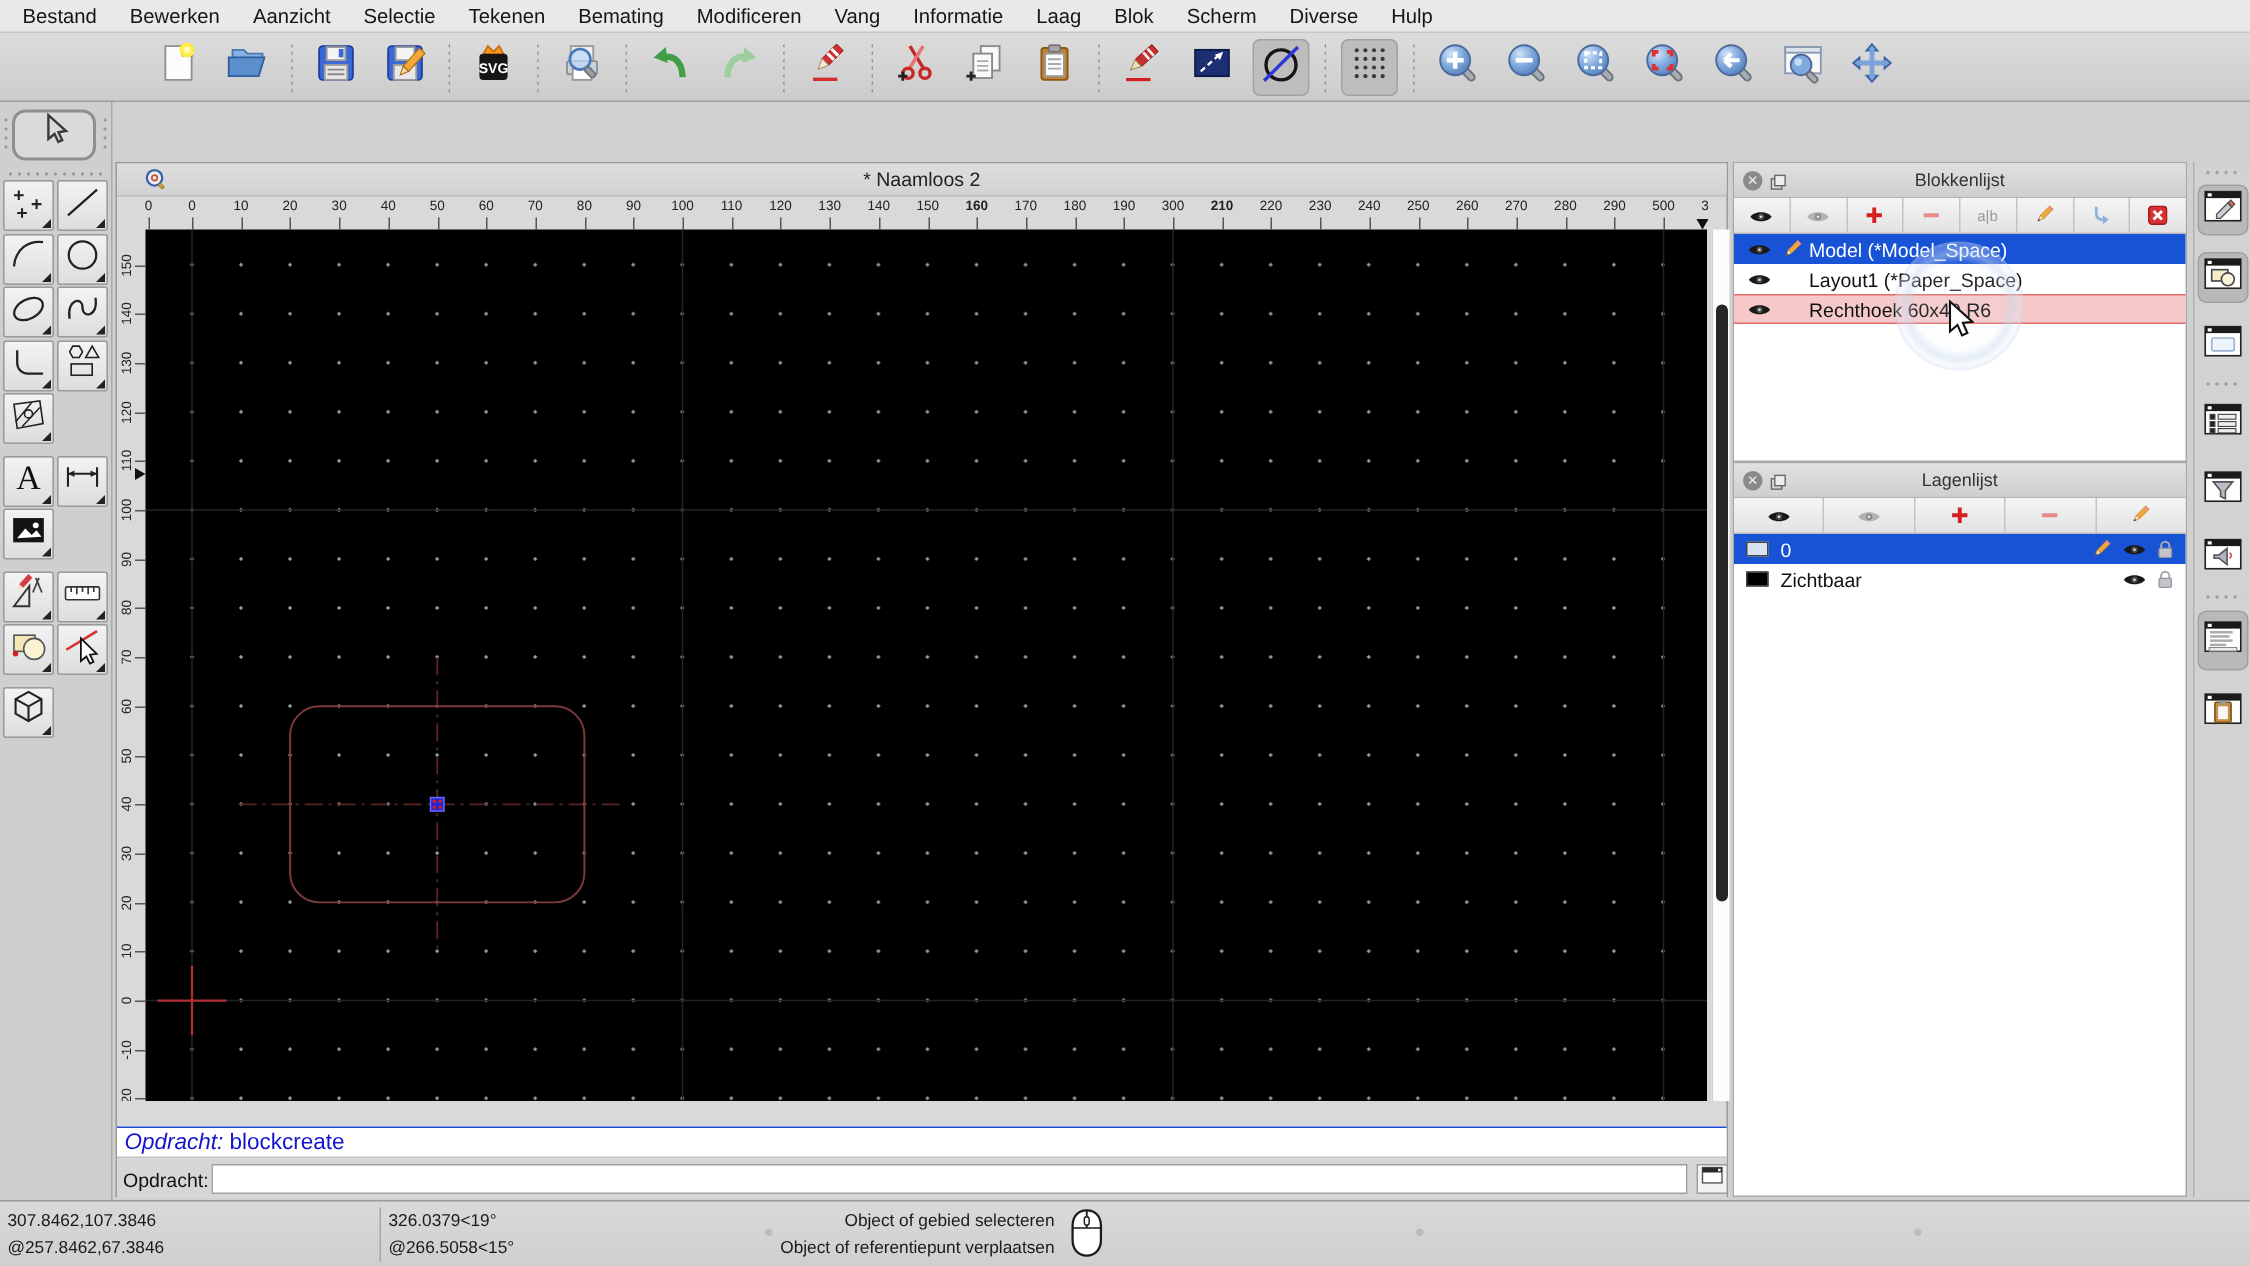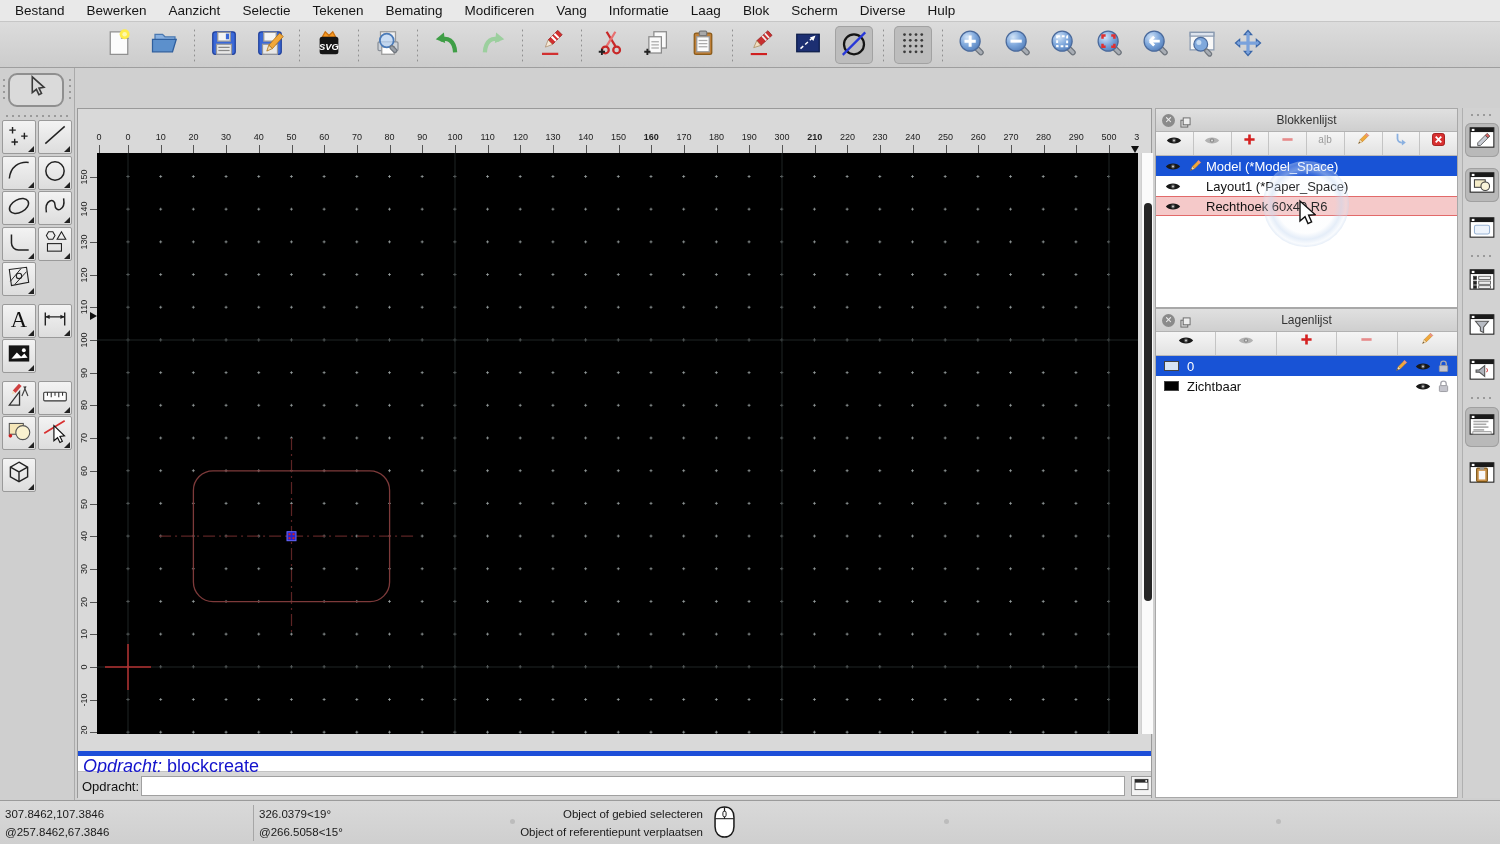--- a/index.html
+++ b/index.html
@@ -7,21 +7,21 @@
   #root{position:relative;width:1500px;height:844px;background:#d0d0d0;overflow:hidden;
         font-family:"Liberation Sans",sans-serif;color:#111;-webkit-font-smoothing:antialiased;}
   
   #menubar{position:absolute;left:0;top:0;width:1500px;height:22px;background:#e9e9e9;
            border-bottom:1px solid #c6c6c6;display:flex;align-items:center;padding-left:4px;}
   .menu-item{padding:0 11px;font-size:13.5px;color:#151515;line-height:22px;}
   
   #toolbar{position:absolute;left:0;top:22px;width:1500px;height:46px;
            background:linear-gradient(#dcdcdc,#cccccc);border-bottom:1px solid #9e9e9e;
            display:flex;align-items:center;padding-left:96px;}
-  .tb-btn{width:38px;height:38px;display:flex;align-items:center;justify-content:center;border-radius:5px;margin:0 4px;font-style:italic;}
+  .tb-btn{width:38px;height:38px;display:flex;align-items:center;justify-content:center;border-radius:5px;margin:0 4px;}
   .tb-btn.pressed{background:#bdbdbd;box-shadow:inset 0 0 0 1px #a2a2a2;}
   .tb-sep{width:1px;height:34px;margin:0 6px;background-image:radial-gradient(circle,#8f8f8f 1px,transparent 1.2px);
           background-size:2px 5px;background-repeat:repeat-y;}
   
   #palette{position:absolute;left:0;top:68px;width:75px;height:732px;background:#cfcfcf;border-right:1px solid #aaa;}
   #main-tool{position:absolute;left:8px;top:5px;width:56px;height:34px;background:#dadada;
              border:2px solid #8f8f8f;border-radius:9px;display:flex;align-items:center;justify-content:center;}
   .pal-dots-h{position:absolute;left:4px;top:46px;width:66px;height:4px;
               background-image:radial-gradient(circle,#9a9a9a 1px,transparent 1.2px);background-size:6px 4px;}
   .pal-dots-v{position:absolute;width:4px;height:26px;top:9px;
@@ -45,39 +45,39 @@
   #canvas{position:absolute;left:19px;top:44px;width:1041px;height:581px;background-color:#000;
           background-image:radial-gradient(circle,#98a0a0 0.9px,transparent 1.3px);
           background-size:32.7px 32.7px;background-position:14.65px 7.15px;}
   #canvas svg{position:absolute;left:0;top:0;}
   #vsb{position:absolute;left:1063px;top:44px;width:12px;height:581px;background:#fbfbfb;border-left:1px solid #d0d0d0;}
   #vsb-thumb{position:absolute;left:2px;top:50px;width:8px;height:398px;background:#262626;border-radius:4px;}
   #hscroll{position:absolute;left:0;top:647px;width:100%;height:17px;background:#d9d9d9;}
   #hsb-groove{position:absolute;left:14px;top:2px;width:992px;height:12px;background:#ffffff;border:1px solid #bcbcbc;border-radius:6px;}
   #hsb-thumb{position:absolute;left:28px;top:4px;width:973px;height:8px;background:#6b6b6b;border-radius:4px;}
   #grid-info{position:absolute;right:3px;top:1px;font-size:12.5px;color:#111;}
-  #history{position:absolute;left:0;top:642px;width:100%;height:21px;background:#fff;border-top:5px solid #1d4ed8;
-           border-bottom:1px solid #c2c2c2;font-size:18px;line-height:20px;color:#1414cc;padding-left:5px;}
+  #history{position:absolute;left:0;top:642px;width:100%;height:21px;background:#fff;border-top:1px solid #1d4ed8;
+           border-bottom:1px solid #c2c2c2;font-size:15px;line-height:20px;color:#1414cc;padding-left:5px;}
   #history .lbl{font-style:italic;}
   #inputrow{position:absolute;left:0;top:664px;width:100%;height:26px;background:#d6d6d6;display:flex;align-items:center;}
   #inputrow .lbl{font-size:13px;margin-left:4px;color:#111;}
   #cmd-input{position:absolute;left:63px;top:3px;width:984px;height:20px;border:1px solid #a0a0a0;background:#fff;
              font-family:"Liberation Sans",sans-serif;font-size:13px;padding:0 3px;}
   #cmd-win-btn{position:absolute;left:1053px;top:3px;width:21px;height:20px;background:#f2f2f2;border:1px solid #9a9a9a;
                display:flex;align-items:center;justify-content:center;}
   
   .panel{position:absolute;left:1155px;width:303px;background:#fff;border:1px solid #a8a8a8;}
   .p-header{height:23px;background:linear-gradient(#e0e0e0,#cfcfcf);border-bottom:1px solid #b2b2b2;
             display:flex;align-items:center;position:relative;}
   .p-title{position:absolute;left:0;width:100%;text-align:center;font-size:12px;color:#333;}
   .p-close{position:absolute;left:6px;top:5px;width:13px;height:13px;border-radius:50%;background:#8a8a8a;color:#f2f2f2;
            font-size:9px;line-height:13px;text-align:center;}
   .p-float{position:absolute;left:24px;top:5px;}
   .p-toolbar{height:24px;display:flex;background:linear-gradient(#f5f5f5,#e2e2e2);border-bottom:1px solid #b8b8b8;}
-  .p-tb-cell{flex:1;display:flex;align-items:flex-start;justify-content:center;border-right:1px solid #c4c4c4;}
+  .p-tb-cell{flex:1;display:flex;align-items:flex-end;justify-content:center;border-right:1px solid #c4c4c4;}
   .p-tb-cell:last-child{border-right:none;}
   .p-row{height:20px;display:flex;align-items:center;font-size:13px;color:#111;}
   .p-row.selected{background:#1853d6;color:#fff;}
   .p-row.highlighted{background:#f5c9c9;border-top:1px solid #e26a6a;border-bottom:1px solid #e26a6a;}
   .swatch{width:15px;height:10px;border:1px solid #444;margin-left:8px;}
   
   #rstrip{position:absolute;left:1462px;top:108px;width:38px;height:690px;background:#d2d2d2;border-left:1px solid #b0b0b0;}
   .strip-dots{position:absolute;left:6px;width:26px;height:4px;
               background-image:radial-gradient(circle,#9a9a9a 1px,transparent 1.2px);background-size:6px 4px;}
   .strip-btn{position:absolute;left:2px;width:34px;height:34px;border-radius:6px;display:flex;align-items:center;justify-content:center;}
@@ -471,20 +471,28 @@
         <div class="pal-btn" style="left: 2px; top: 389.5px;">
           <span><svg viewBox="0 0 26 26" width="28" height="28">
               <path d="M13 3l8 4.5v9L13 21l-8-4.5v-9z" fill="none" stroke="#222" stroke-width="1.3"></path>
               <path d="M5 7.5l8 4.5 8-4.5M13 12v9" fill="none" stroke="#222" stroke-width="1.3"></path>
             </svg></span>
         </div>
       </div>
   </div>
 
   <div id="docwin">
+    <div id="doctitle">
+      <span id="doc-icon"><svg viewBox="0 0 16 16" width="15" height="15">
+            <circle cx="7.5" cy="7" r="5.5" fill="#e9eef6" stroke="#3a62a8" stroke-width="1.6"></circle>
+            <circle cx="7.5" cy="7" r="2" fill="none" stroke="#d05030" stroke-width="1.2"></circle>
+            <rect x="10.8" y="10.2" width="4.6" height="2.4" rx="1.2" transform="rotate(45 11 11)" fill="#c8a24a" stroke="#8a6a20" stroke-width="0.6"></rect>
+          </svg></span>
+      <span>* Naamloos 2</span>
+    </div>
     <div id="hruler">
         <div class="hr-label" style="left: 6px;">0</div>
         <div class="hr-tick" style="left: 21px;"></div>
         <div class="hr-label" style="left: 35px;">0</div>
         <div class="hr-tick" style="left: 50px;"></div>
         <div class="hr-label" style="left: 67.7px;">10</div>
         <div class="hr-tick" style="left: 82.7px;"></div>
         <div class="hr-label" style="left: 100.4px;">20</div>
         <div class="hr-tick" style="left: 115.4px;"></div>
         <div class="hr-label" style="left: 133.1px;">30</div>

